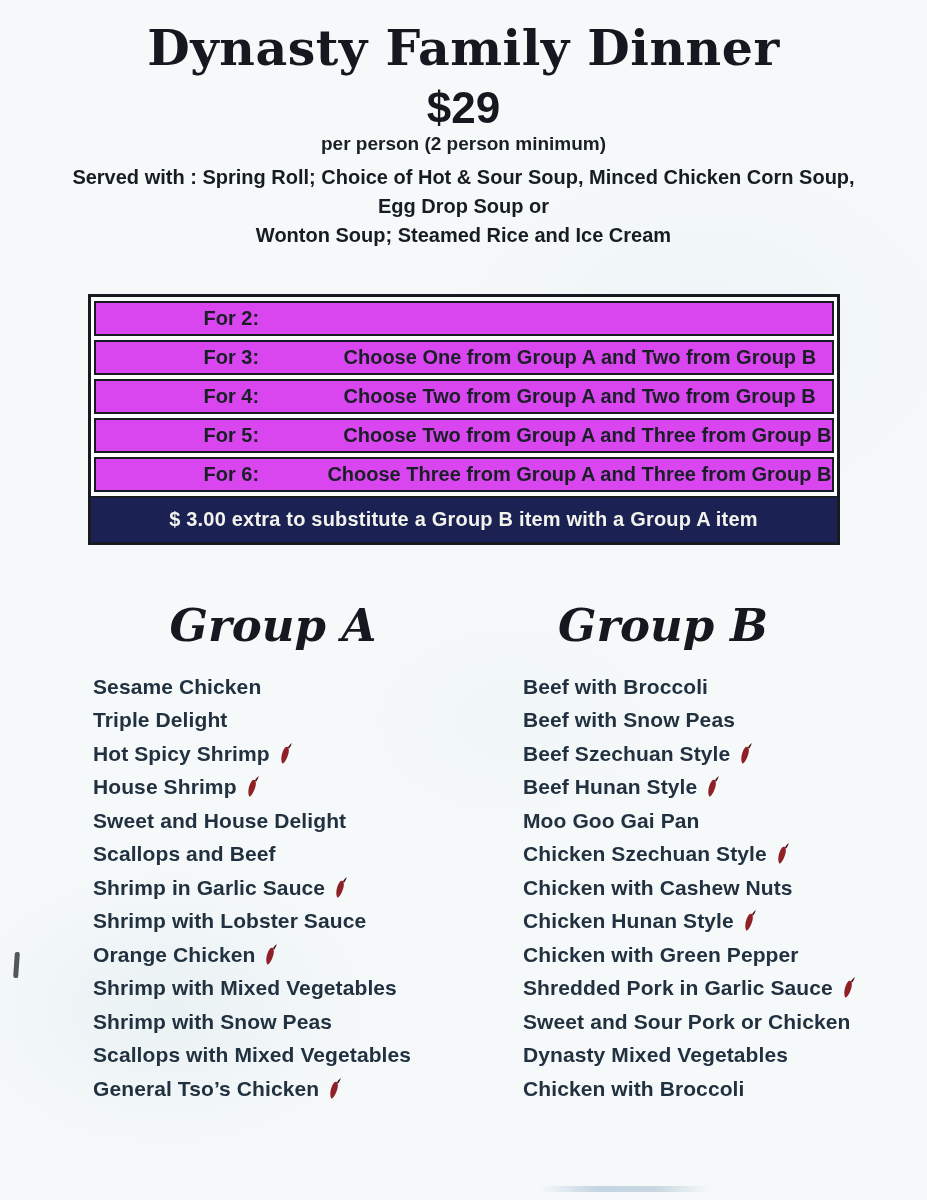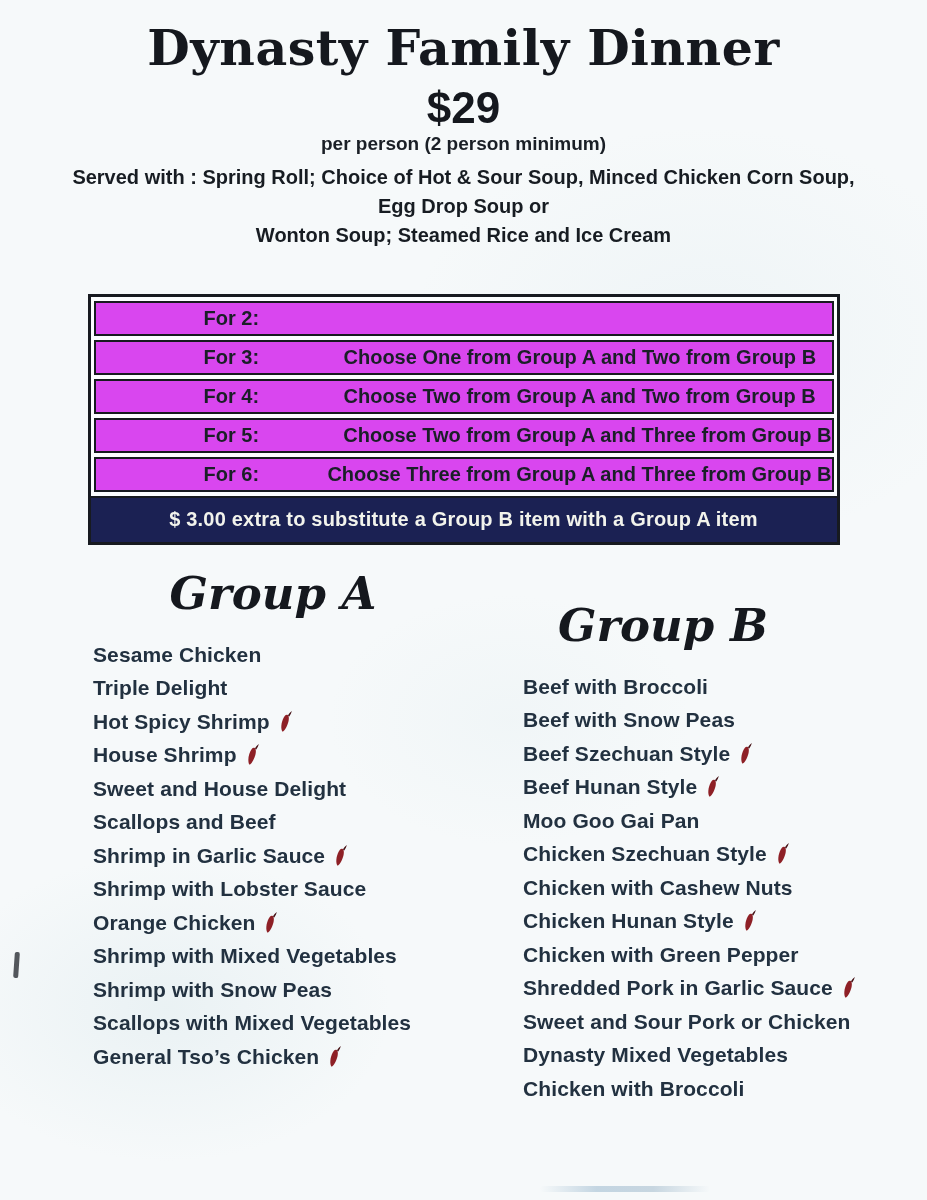--- a/index.html
+++ b/index.html
@@ -38,21 +38,21 @@
   .opt-label { display:inline-block; width:140px; }
   .option-footer {
     margin:4px -3px 0; height:44px; border-top:2px solid #171a20;
     background:var(--footer-bg,#1b2153); color:var(--footer-text,#f2f3ec);
     display:flex; align-items:center; justify-content:center;
     font-size:20px; font-weight:700; letter-spacing:.2px;text-align:center;
   }
 
   
   .group-col { position:absolute; }
-  .group-col.a { left:93px; top:568px; width:400px; }
+  .group-col.a { left:93px; top:600px; width:400px; }
   .group-col.b { left:523px; top:600px; width:404px; }
   .group-heading {
     margin:0 0 23px; font-family:"DejaVu Serif", serif; font-style:italic; font-weight:700;
     font-size:45px; color:var(--ink,#15181e); line-height:1.15; text-align:center;
   }
   .group-col.a .group-heading { width:360px; }
   .group-col.b .group-heading { width:280px; }
   .menu-item {
     height:33.5px; display:flex; align-items:flex-start;
     font-size:21px; font-weight:700; color:var(--item-text,#223140); letter-spacing:.1px;

